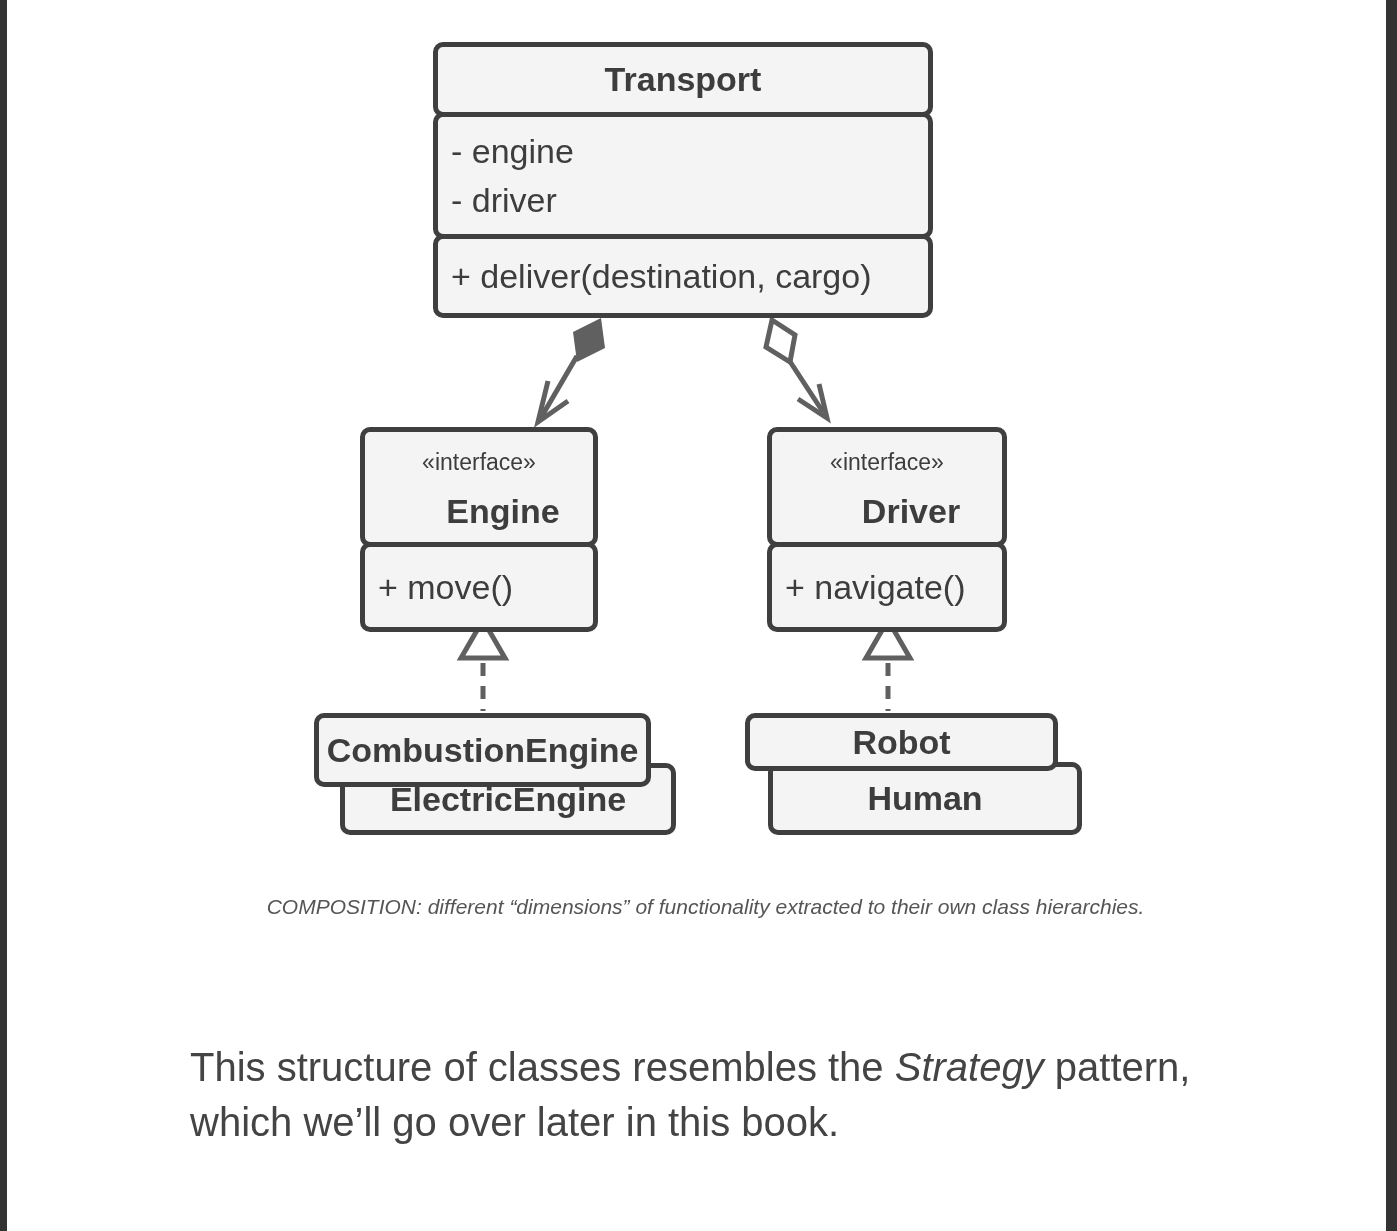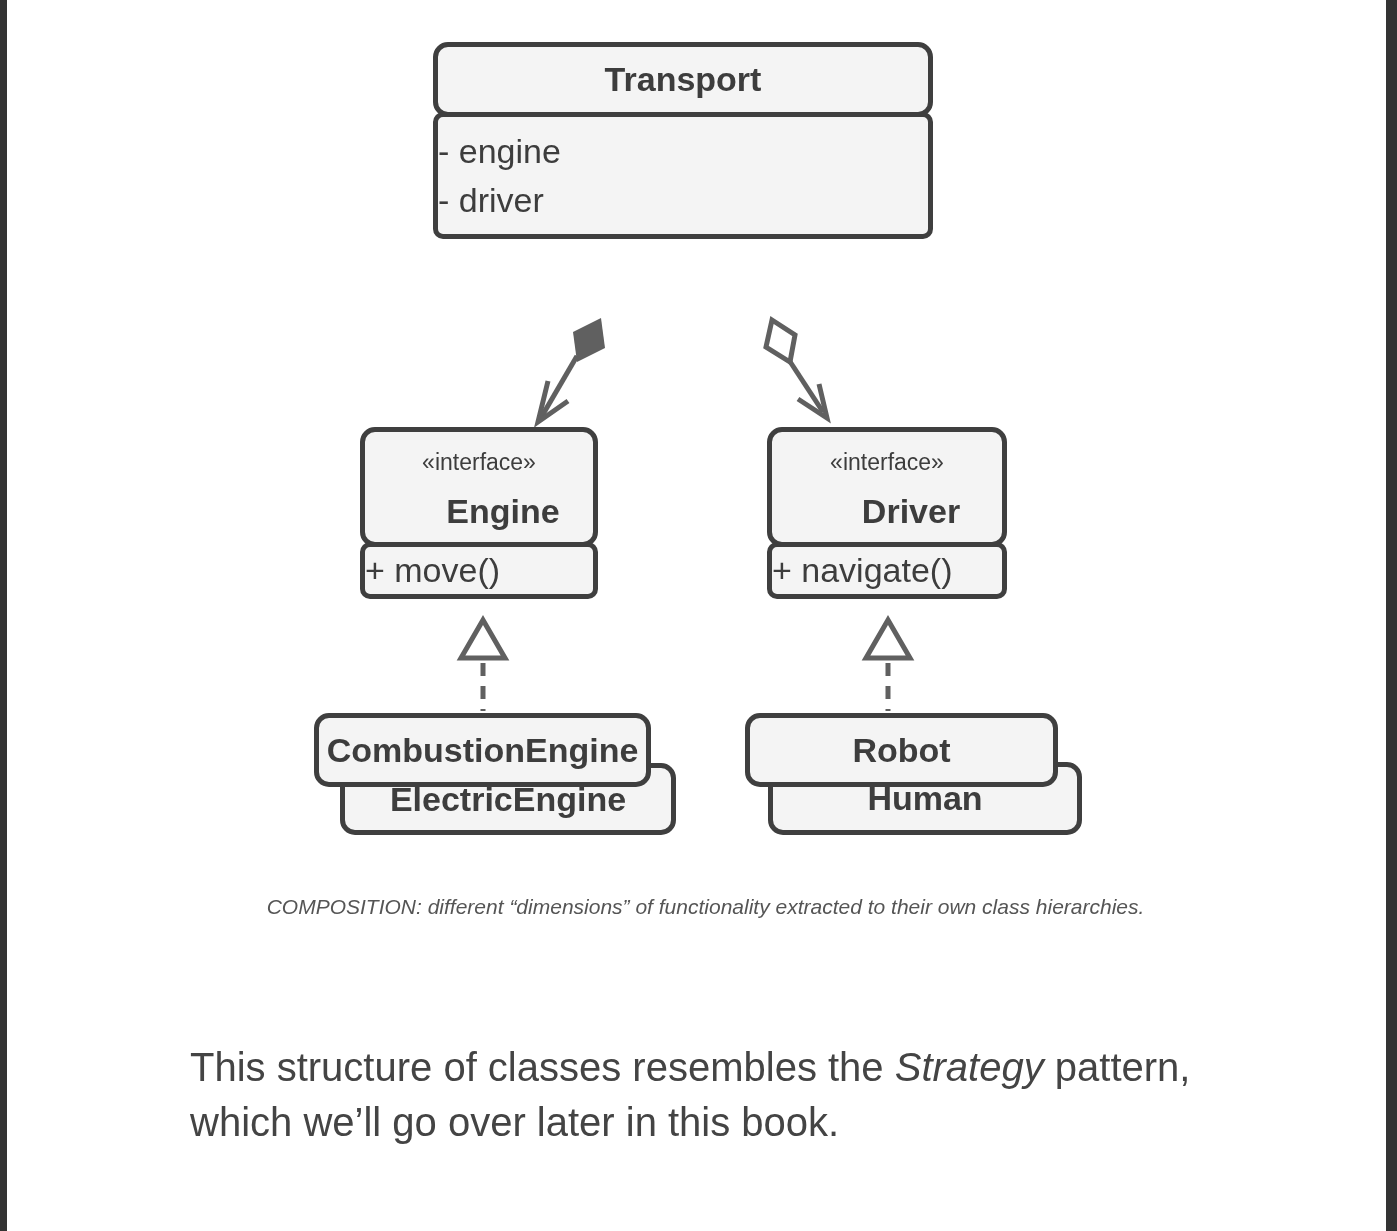--- a/index.html
+++ b/index.html
@@ -22,42 +22,42 @@
 
   .uml-box { position:absolute; z-index:2; color:var(--diagram-text,#3d3d3d); }
   .comp {
     box-sizing:border-box;
     border:5px solid var(--box-border,#3f3f3f);
     background:var(--box-fill,#f4f4f4);
     border-radius:10px;
     display:flex; flex-direction:column; justify-content:center;
   }
   .comp + .comp { margin-top:-5px; }
-  .comp.center { align-items:center; text-align:left;border-radius:15px; }
-  .comp.leftpad { align-items:flex-start; }
+  .comp.center { align-items:center; text-align:left; }
+  .comp.leftpad { padding-left:13px; align-items:flex-start; }
 
   .box-transport { left:433px; top:42px; width:500px; }
   .box-transport .c-title  { height:75px;  font-size:34px; font-weight:bold; }
   .box-transport .c-attrs  { height:127px; font-size:34px; line-height:49px; }
   .box-transport .c-method { height:84px;  font-size:34px; }
 
   .box-iface .c-head { height:120px; line-height:49px; }
   .box-iface .stereotype { font-size:23px; font-weight:normal; }
   .box-iface .iface-name { font-size:34px; font-weight:bold;margin-left:48px; }
-  .box-iface .c-method { height:57px; font-size:34px; }
+  .box-iface .c-method { height:90px; font-size:34px; }
   .box-engine { left:360px; top:427px; width:238px; }
   .box-driver { left:767px; top:427px; width:240px; }
 
   .box-impl .c-single { font-size:34px; font-weight:bold; }
   .box-combustion { left:314px; top:713px; width:337px; z-index:3; }
   .box-combustion .c-single { height:74px; }
   .box-electric   { left:340px; top:763px; width:336px; z-index:2; }
   .box-electric .c-single { height:72px; }
   .box-robot      { left:745px; top:713px; width:313px; z-index:3; }
-  .box-robot .c-single { height:74px; }
+  .box-robot .c-single { height:58px; }
   .box-human      { left:768px; top:762px; width:314px; z-index:2; }
   .box-human .c-single { height:73px; }
 
   .caption {
     position:absolute; top:882px; left:14px; right:0; margin:0 auto; width:960px;
     text-align:center; font-style:italic; font-size:21px; line-height:50px;
     color:var(--caption-text,#555555); z-index:2;
   }
   .bodytext {
     position:absolute; top:1040px; left:190px; width:1045px; margin:0;
@@ -93,20 +93,21 @@
       <polygon class="shape-hollow" points="888,620 910,658 866,658"></polygon>
     </g>
   </svg>
 
   <div class="uml-box box-transport">
     <div class="comp c-title center">Transport</div>
     <div class="comp c-attrs leftpad">
       <div>- engine</div>
       <div>- driver</div>
     </div>
+    <div class="comp c-method leftpad">+ deliver(destination, cargo)</div>
   </div>
 
   <div class="uml-box box-iface box-engine">
     <div class="comp c-head center">
       <div class="stereotype">«interface»</div>
       <div class="iface-name">Engine</div>
     </div>
     <div class="comp c-method leftpad">+ move()</div>
   </div>
 

